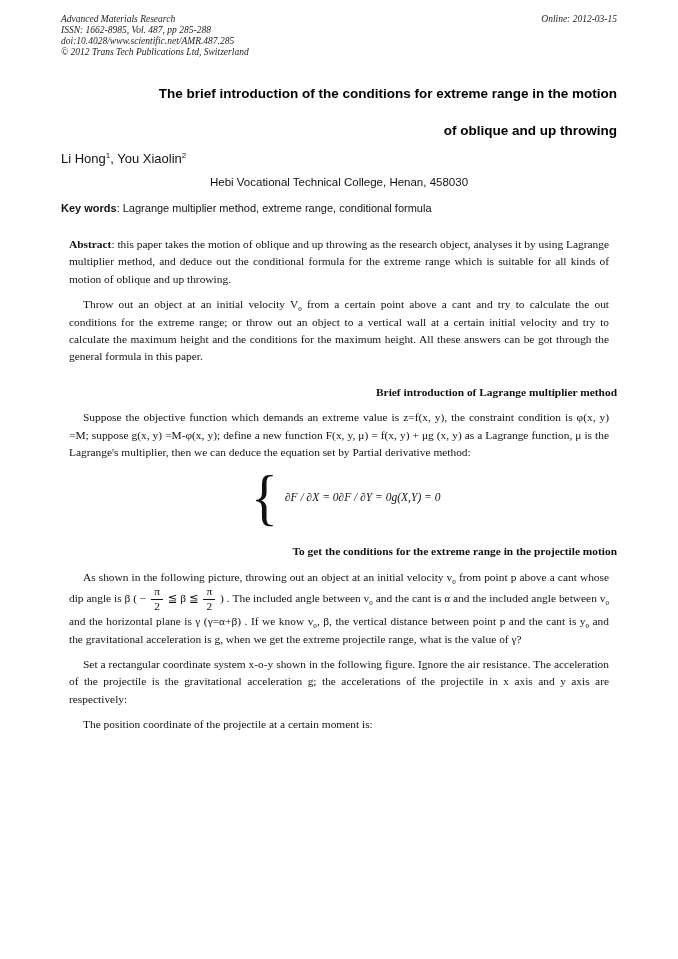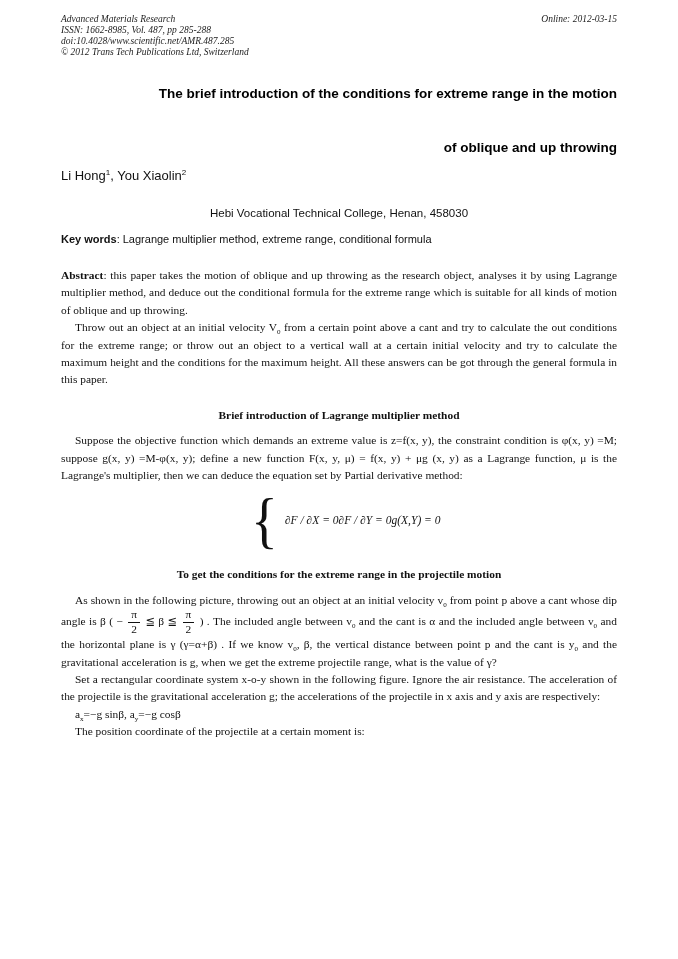--- a/index.html
+++ b/index.html
@@ -18,43 +18,43 @@
   .hdr-row { display: flex; justify-content: space-between; }
 
   
   .title {
     margin: 28px 0 0 0;
     font-family: "Liberation Sans", sans-serif;
     font-size: 13.5px; font-weight: bold;
     text-align: right; color: #000;
     line-height: 16px;
   }
-  .title-line + .title-line { margin-top: 38px; }
+  .title-line + .title-line { margin-top: 21px; }
   .authors {
     margin-top: 12px; 
     font-family: Liberation Sans, sans-serif;
     font-size: 13px; line-height: 15px;
   }
   .authors sup { font-size: 8px; }
   .affiliation {
-    margin-top: 24px; text-align: center;
+    margin-top: 10px; text-align: center;
     font-family: "Liberation Sans", sans-serif;
     font-size: 11.5px; line-height: 13px;
   }
   .keywords {
     margin-top: 13px;
     font-family: Liberation Sans, sans-serif;
     font-size: 11px; line-height: 13px;
   }
 
   
   .body-text { margin-top: 21px; font-size: 11.4px; line-height: 17.4px; text-align: justify; }
-  .para { margin: 0; }
+  .para { margin: 8px; }
   .para.indent { text-indent: 14px; }
-  .sec-heading { margin: 18px 0 8px 0; font-size: 11.4px; font-weight: bold; text-align: center; }
+  .sec-heading { margin: 18px 0 8px 0; font-size: 11.4px; font-weight: bold; text-align: right; }
 
   
   .equation { display: flex; align-items: center; margin: 8px 0 8px 190px; }
   .brace {
     font-family: "Liberation Serif", serif;
     font-size: 56px; line-height: 1; font-weight: normal;
     margin-right: 7px; transform: scaleY(1.08);
   }
   .eq-lines { display: flex; flex-direction: row; }
   .eq-line { font-style: italic; font-size: 11.5px; line-height: 21px; }
@@ -110,17 +110,16 @@
         <div class="eq-line">∂F / ∂X = 0</div>
         <div class="eq-line">∂F / ∂Y = 0</div>
         <div class="eq-line">g(X,Y) = 0</div>
       </div>
     </div>
 
 
     <h2 class="sec-heading">To get the conditions for the extreme range in the projectile motion</h2>
     <p class="para indent"><span>As shown in the following picture, throwing out an object at an initial velocity v</span><sub>0</sub><span> from point p above a cant whose dip angle is β ( − </span><span class="frac"><span class="fnum">π</span><span class="fden">2</span></span><span> ≦ β ≦ </span><span class="frac"><span class="fnum">π</span><span class="fden">2</span></span><span> ) . The included angle between v</span><sub>0</sub><span> and the cant is α and the included angle between v</span><sub>0</sub><span> and the horizontal plane is γ (γ=α+β) . If we know v</span><sub>0</sub><span>, β,  the vertical distance between point p and the cant is y</span><sub>0</sub><span> and the gravitational acceleration is g,  when we get the extreme projectile range, what is the value of γ?</span></p>
     <p class="para indent">Set a rectangular coordinate system x-o-y shown in the following figure. Ignore the air resistance. The acceleration of the projectile is the gravitational acceleration g; the accelerations of the projectile in x axis and y axis are respectively:</p>
-    <p class="para indent"><span>a</span><sub>x</sub><span>=−g sinβ,  a</span><sub>y</sub><span>=−g cosβ</span></p>
     <p class="para indent">The position coordinate of the projectile at a certain moment is:</p>
 
   </div>
 </div>
 
 </body></html>

